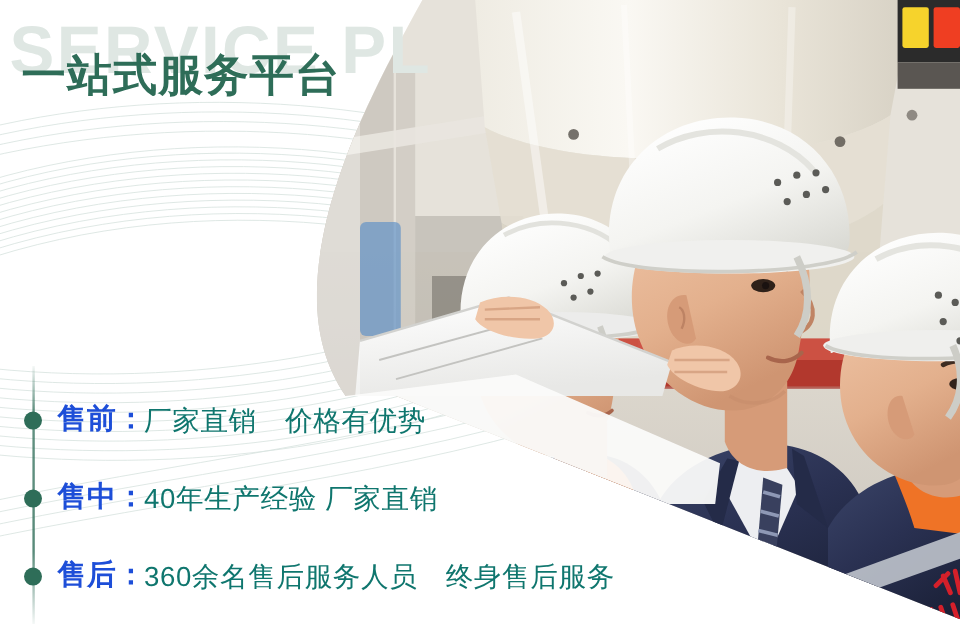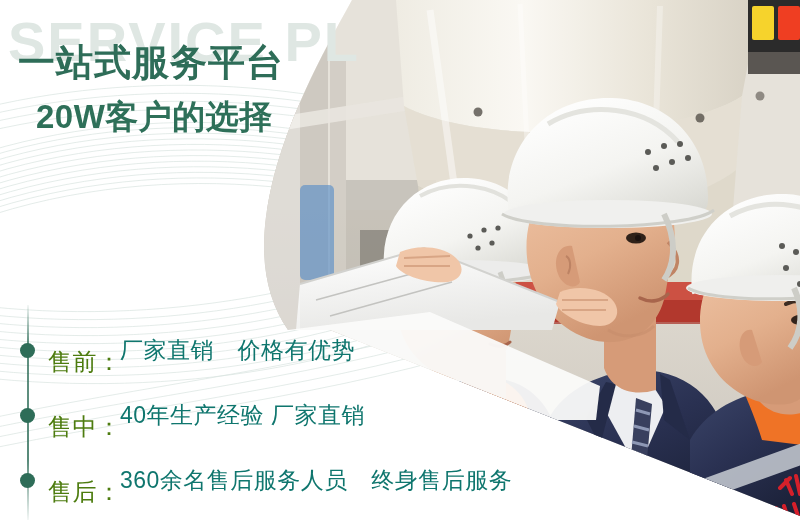--- a/index.html
+++ b/index.html
@@ -116,26 +116,26 @@
     left: 20px;
     top: 13px;
     width: 15px;
     height: 15px;
     border-radius: 50%;
     background: #2e6d58;
   }
   .bullet-label {
     position: absolute;
     left: 48px;
-    top: 12px;
+    top: 0;
     height: 40px;
     line-height: 40px;
     font-size: 24px;
-    font-weight: normal;
-    color: #4d7c0f;
+    font-weight: bold;
+    color: #1d4ed8;
     letter-spacing: 0.5px;
   }
   .bullet-text {
     position: absolute;
     top: 0;
     height: 40px;
     line-height: 40px;
     font-size: 23px;
     color: #0f766e;
     letter-spacing: 0.5px;
@@ -435,21 +435,20 @@
       <path d="M 352,0 C 320,58 288,118 272,184 C 258,244 262,292 288,330 L 330,330 L 300,330 L 300,0 Z" fill="#ffffff" opacity="0.35"></path>
     </g>
   </svg>
 
   <div class="content">
 
     <div class="watermark">SERVICE PL</div>
 
     <div class="headline">一站式服务平台</div>
 
-    <div class="subline">20W客户的选择</div>
 
     <div class="timeline">
       <div class="timeline-axis"></div>
 
       <div class="bullet-row r0">
         <span class="bullet-dot"></span>
         <span class="bullet-label">售前：</span>
         <span class="bullet-text">厂家直销　价格有优势</span>
       </div>
 

